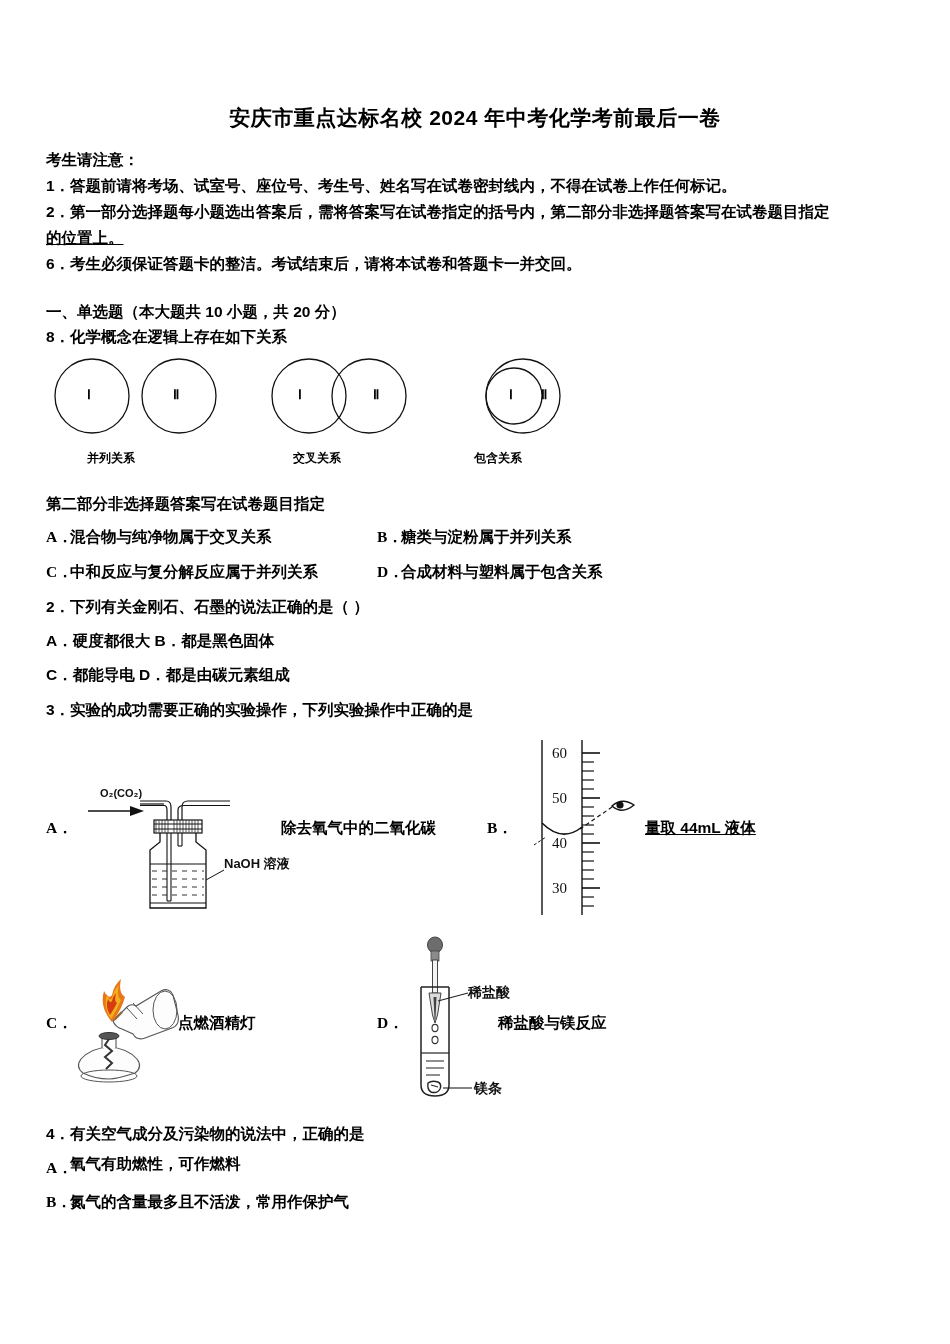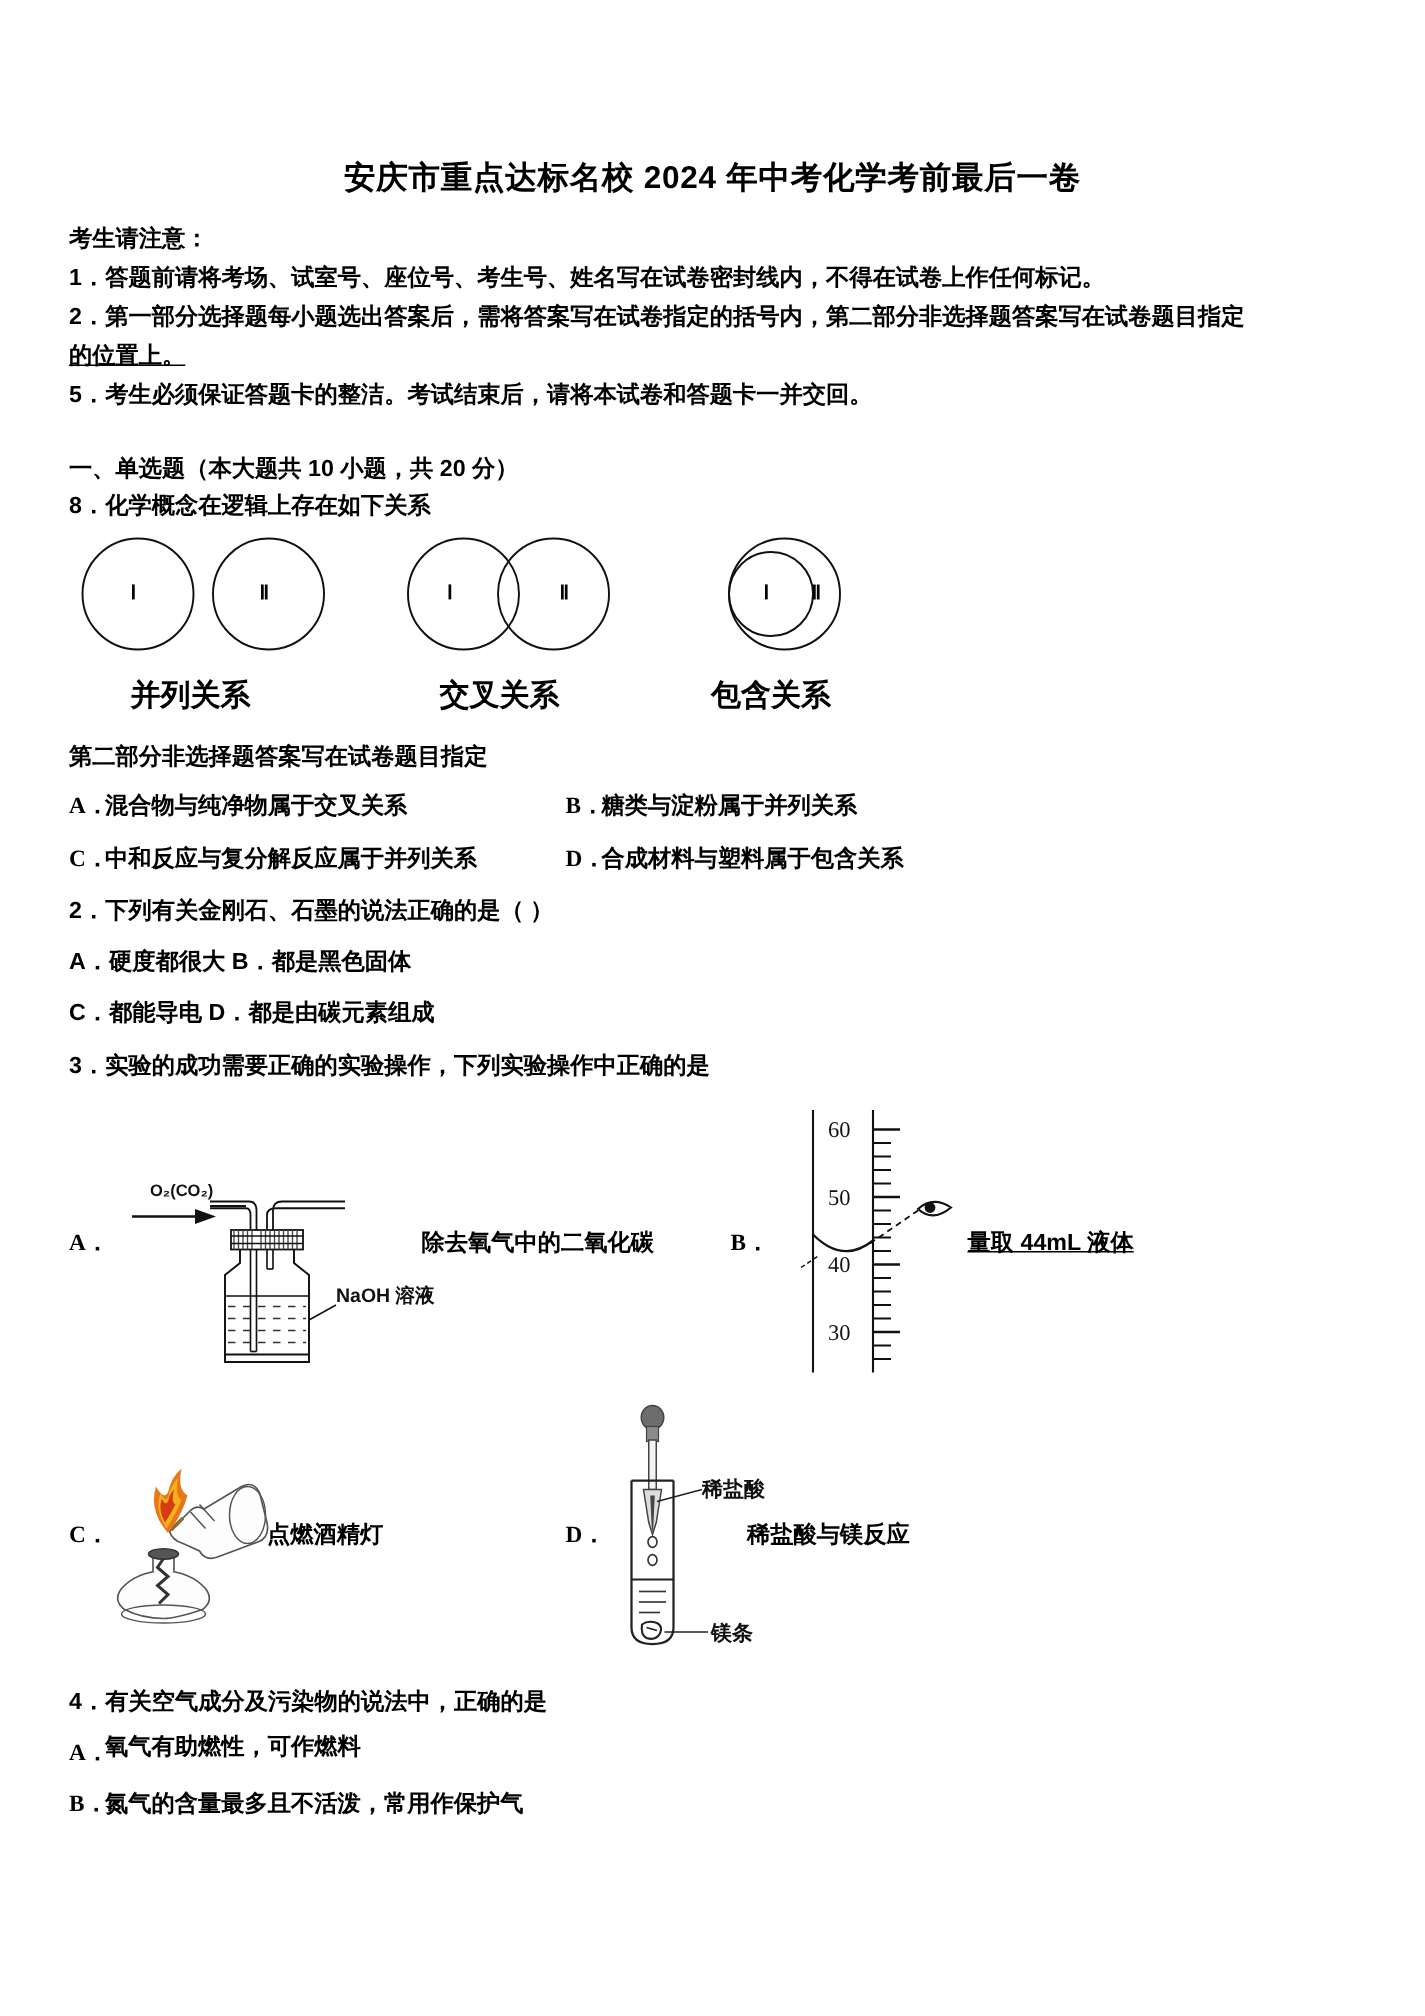--- a/index.html
+++ b/index.html
@@ -54,21 +54,21 @@
     font-weight: bold;
     font-family: "Liberation Sans", "DejaVu Sans", sans-serif;
     white-space: nowrap;
   }
   .btext.serifnum { font-family: "Liberation Serif","DejaVu Serif",serif; }
 
   
   .venn-wrap { position: absolute; left: 46px; top: 345px; width: 600px; height: 135px; }
   .venn-label {
     position: absolute;
-    font-size: 20px;
+    font-size: 12px;
     font-weight: bold;
     font-family: Liberation Mono, monospace;
     white-space: nowrap;
   }
 
   
   .fig { position: absolute; }
 
   
   .optletter {
@@ -95,21 +95,21 @@
 
 <div class="page">
 
   <div class="doc-title">安庆市重点达标名校 2024 年中考化学考前最后一卷</div>
 
   <div class="notice">
     <p>考生请注意：</p>
     <p>1．答题前请将考场、试室号、座位号、考生号、姓名写在试卷密封线内，不得在试卷上作任何标记。</p>
     <p>2．第一部分选择题每小题选出答案后，需将答案写在试卷指定的括号内，第二部分非选择题答案写在试卷题目指定</p>
     <p class="underline-seg">的位置上。</p>
-    <p>5．考生必须保证答题卡的整洁。考试结束后，请将本试卷和答题卡一并交回。</p>
+    <p>6．考生必须保证答题卡的整洁。考试结束后，请将本试卷和答题卡一并交回。</p>
   </div>
 
   <div class="btext" style="left:46px; top:302px;">一、单选题（本大题共 10 小题，共 20 分）</div>
 
   <div class="btext" style="left:46px; top:327px;">8．化学概念在逻辑上存在如下关系</div>
 
   <div class="venn-wrap">
     <svg width="600" height="135" viewBox="0 0 600 135">
 
       <g>

